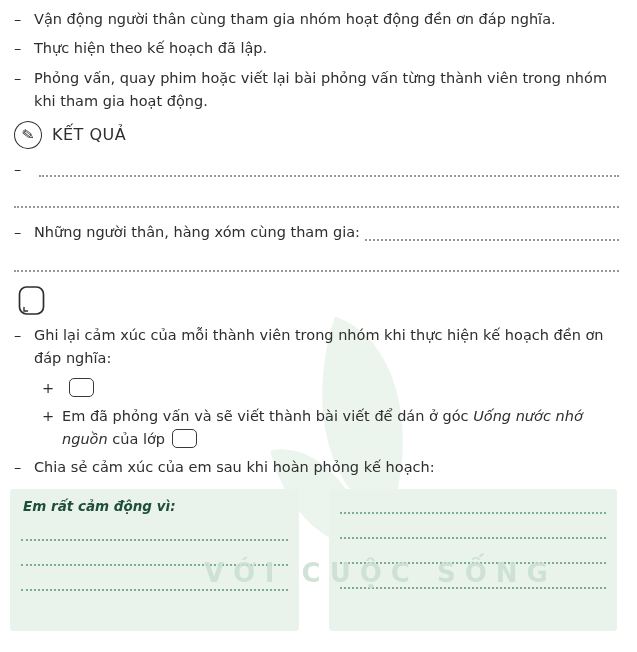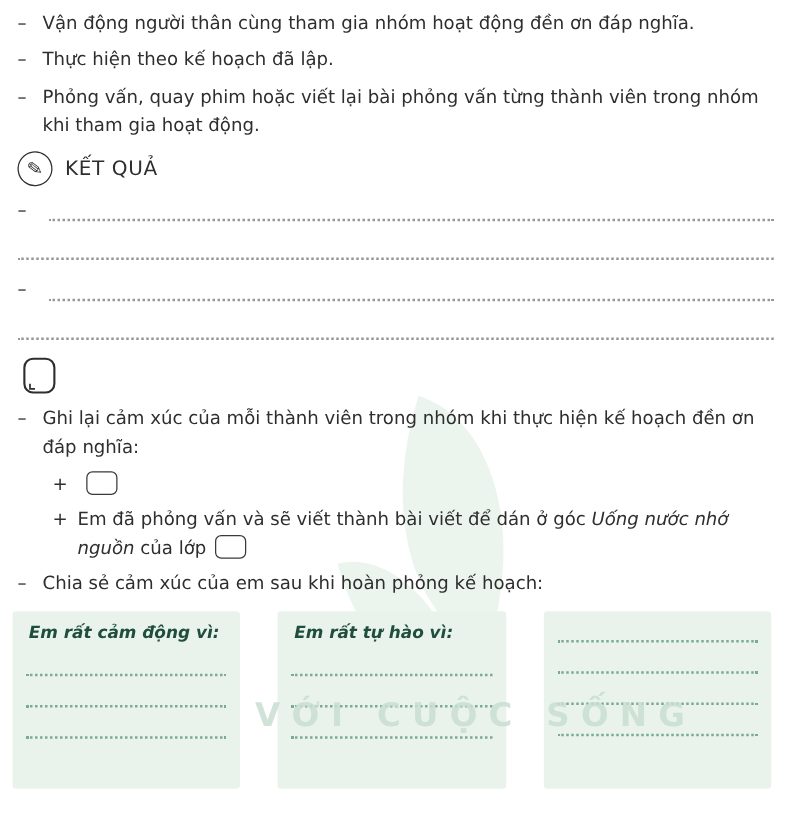--- a/index.html
+++ b/index.html
@@ -114,20 +114,21 @@
     </div>
 
     <div class="field-row">
       <span class="bullet">–</span>
       <span class="leader-dots"></span>
     </div>
     <div class="full-dots"></div>
 
     <div class="field-row">
       <span class="bullet">–</span>
+      <span class="label">Những người thân, hàng xóm cùng tham gia:</span>
       <span class="leader-dots"></span>
     </div>
     <div class="full-dots"></div>
 
     <div class="note-icon-row">
       <svg width="27" height="31" viewBox="0 0 27 31">
         <rect x="1.5" y="2" width="24" height="27" rx="7" fill="none" stroke="#2e2e2e" stroke-width="1.7"></rect>
         <path d="M6 22 L6 26 L10 26" fill="none" stroke="#2e2e2e" stroke-width="1.4"></path>
       </svg>
     </div>
@@ -153,26 +154,20 @@
     </div>
 
     <div class="boxes">
       <div class="feeling-box">
         <div class="feeling-box-title">Em rất cảm động vì:</div>
         <div class="box-line"></div>
         <div class="box-line"></div>
         <div class="box-line"></div>
       </div>
       <div class="feeling-box">
-        <div class="feeling-box-title">Em rất tự hào vì:</div>
-        <div class="box-line"></div>
-        <div class="box-line"></div>
-        <div class="box-line"></div>
-      </div>
-      <div class="feeling-box">
         <div class="box-line first"></div>
         <div class="box-line"></div>
         <div class="box-line"></div>
         <div class="box-line"></div>
       </div>
     </div>
 
   </div>
 
   <div class="watermark">

